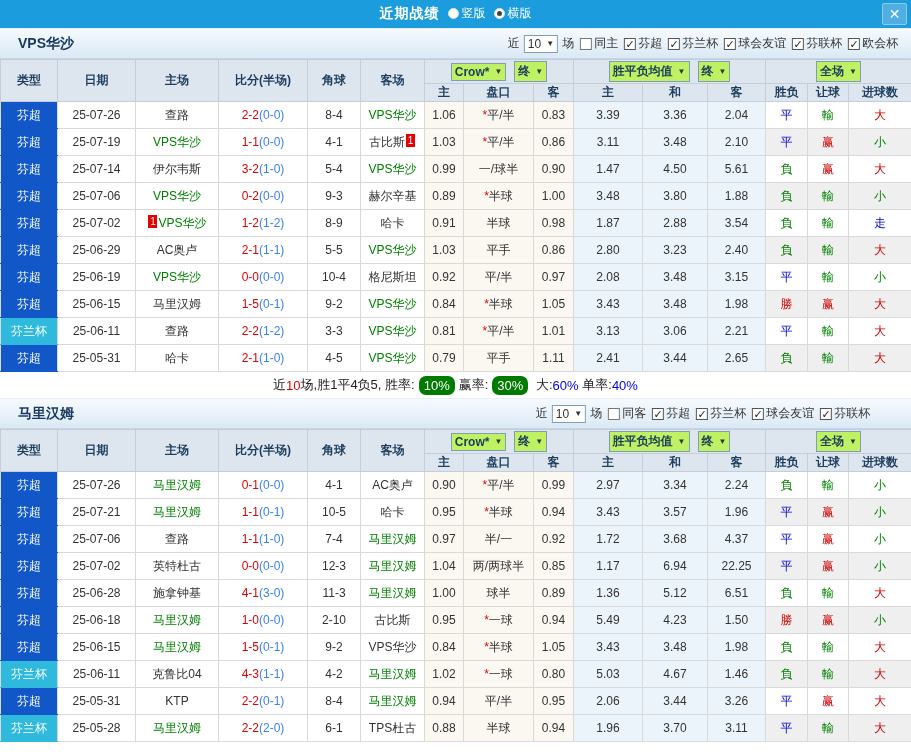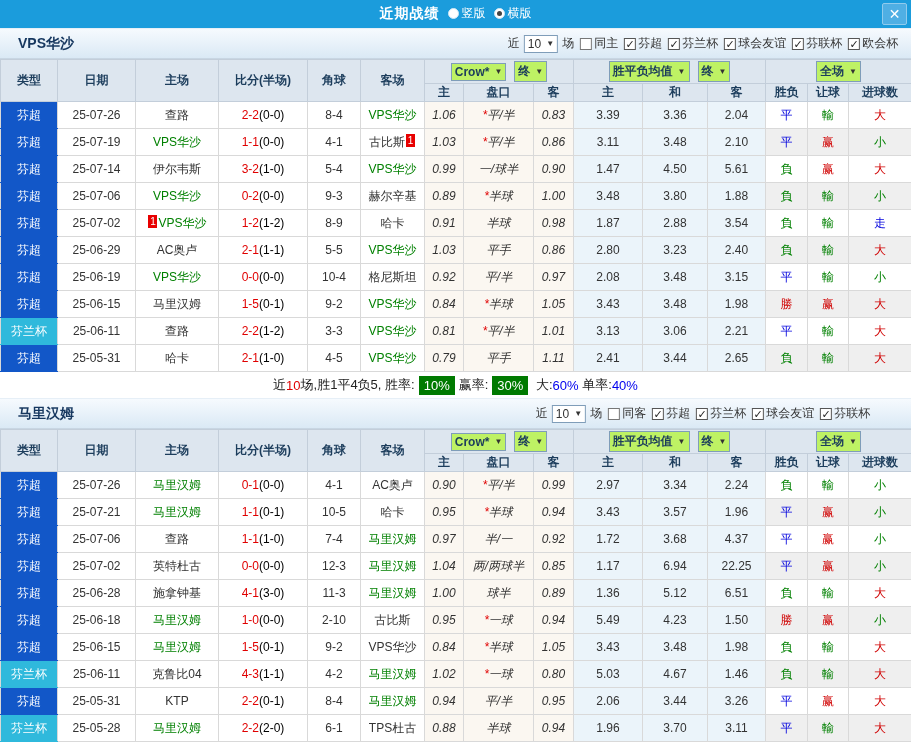--- a/index.html
+++ b/index.html
@@ -59,44 +59,44 @@
   .hrow1 th { height:24px; }
   .hrow2 th { height:16px; }
   .hctrl { display:flex; align-items:center; justify-content:center; }
   .hctrl .select { background:#bef264; }
   td {
     border:1px solid #D9D9D9; text-align:center; height:27px; padding:0;
     color:#333; overflow:hidden; white-space:nowrap;
   }
   td.type-league { background:#1257C8; color:#fff; border-color:#1257C8 #D9D9D9; }
   td.type-cup    { background:#2FB9DC; color:#fff; border-color:#2FB9DC #D9D9D9; }
-  td.col-ah  { background:#FBF7F1;font-style:italic; }
+  td.col-ah  { background:#FBF7F1; }
   td.col-eu  { background:#EBF4FA;margin-top:28px; }
   td.col-res.alt { background:#EFEFEF; }
   .hl { color:#008000; }
   .score-main { color:#E00000; }
-  .score-half { color:#000000; }
+  .score-half { color:#3b82f6; }
   .star { color:#E00000; }
   .c-w { color:#D00000; }   
   .c-d { color:#0000DD; }   
   .c-l { color:#008000; }   
   .rc {
     display:inline-block; background:#E80000; color:#fff; font-size:10px;
     line-height:13px; min-width:9px; padding:0 1px; vertical-align:top; margin:0 1px;
   }
   
   .summary {
     height:26px; display:flex; align-items:center; justify-content:center;
     font-size:13px; color:#222; background:#fff;
   }
   .summary .red { color:#E00000; }
   .summary .blue { color:#0000EE; }
   .pct-badge {
     background:#007A00; color:#fff; padding:0 5px; margin:4px 4px;
-    line-height:19px; display:inline-block;
+    line-height:19px; display:inline-block;border-radius:7px;
   }
 </style>
 </head>
 <body>
 
 <div class="titlebar">
   <span class="title">近期战绩</span>
   <span id="radio-area"><span class="radio-wrap">
         <span class="radio"></span>
         <span>竖版</span>

